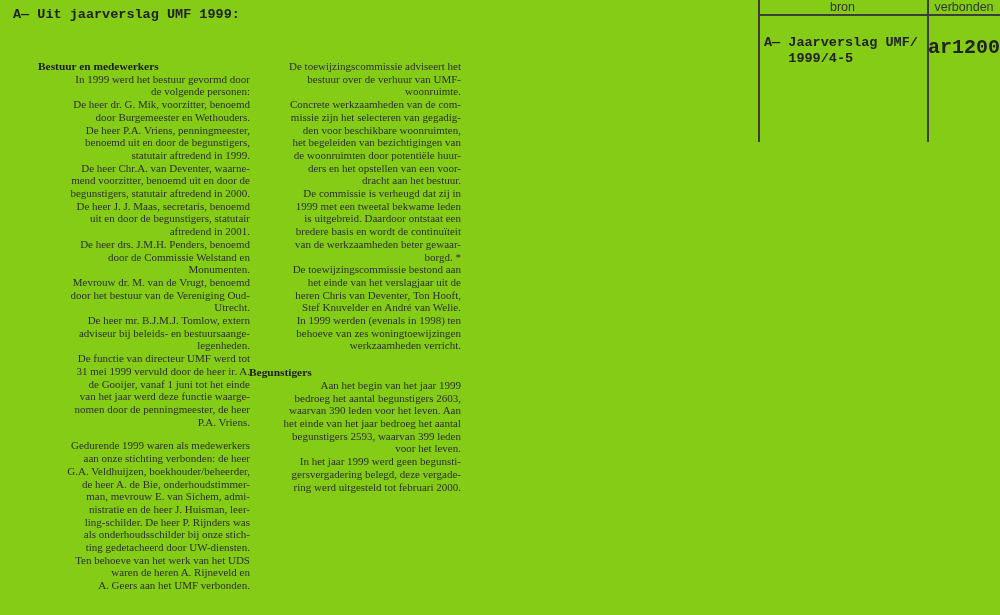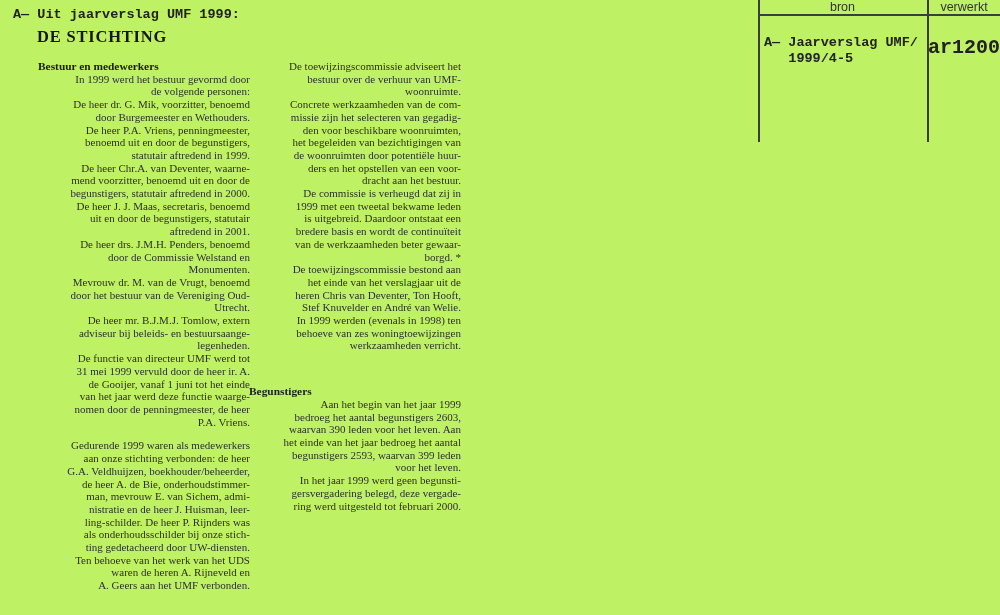--- a/index.html
+++ b/index.html
@@ -9,21 +9,21 @@
   body {
     width: 1000px;
     height: 615px;
     background: #ffffff;
     overflow: hidden;
   }
   .page {
     position: relative;
     width: 1000px;
     height: 615px;
-    background: #bef264;
+    background: #84cc16;
     font-family: "Liberation Serif", serif;
     color: #2b2b2b;
   }
 
   
   .source-line {
     position: absolute;
     left: 13px;
     top: 7px;
     font-family: "Liberation Mono", monospace;
@@ -61,21 +61,21 @@
     font-weight: bold;
     font-size: 11.4px;
     color: #1b1b1b;
     white-space: pre;
   }
   .para {
     white-space: pre;
     text-align: right;
   }
   .para.gap-before { margin-top: 11px; }
-  .sec-heading.gap-before { margin-top: 33px; }
+  .sec-heading.gap-before { margin-top: 14px; }
 
   
   .stamp {
     position: absolute;
     left: 758px;
     top: 0;
     width: 242px;
     height: 142px;
     padding-left: 40px;
   }
@@ -128,21 +128,20 @@
     white-space: pre;
   }
 </style>
 </head>
 <body>
 
 <div class="page">
 
   <div class="source-line">A— Uit jaarverslag UMF 1999:</div>
 
-  <div class="doc-title">DE STICHTING</div>
 
   <div class="col col-1">
     <div class="sec-heading">Bestuur en medewerkers</div>
     <div class="para">In 1999 werd het bestuur gevormd door
 de volgende personen:
 De heer dr. G. Mik, voorzitter, benoemd
 door Burgemeester en Wethouders.
 De heer P.A. Vriens, penningmeester,
 benoemd uit en door de begunstigers,
 statutair aftredend in 1999.
@@ -215,19 +214,19 @@
 In het jaar 1999 werd geen begunsti-
 gersvergadering belegd, deze vergade-
 ring werd uitgesteld tot februari 2000.</div>
   </div>
 
   <div class="stamp">
     <div class="v-line v-left"></div>
     <div class="v-line v-mid"></div>
     <div class="h-line"></div>
     <div class="hdr hdr-bron">bron</div>
-    <div class="hdr hdr-verwerkt">verwerkt</div>
+    <div class="hdr hdr-verwerkt">verbonden</div>
     <div class="bron-value">A— Jaarverslag UMF/
    1999/4-5</div>
     <div class="verwerkt-value">ar1200</div>
   </div>
 
 </div>
 
 </body></html>

